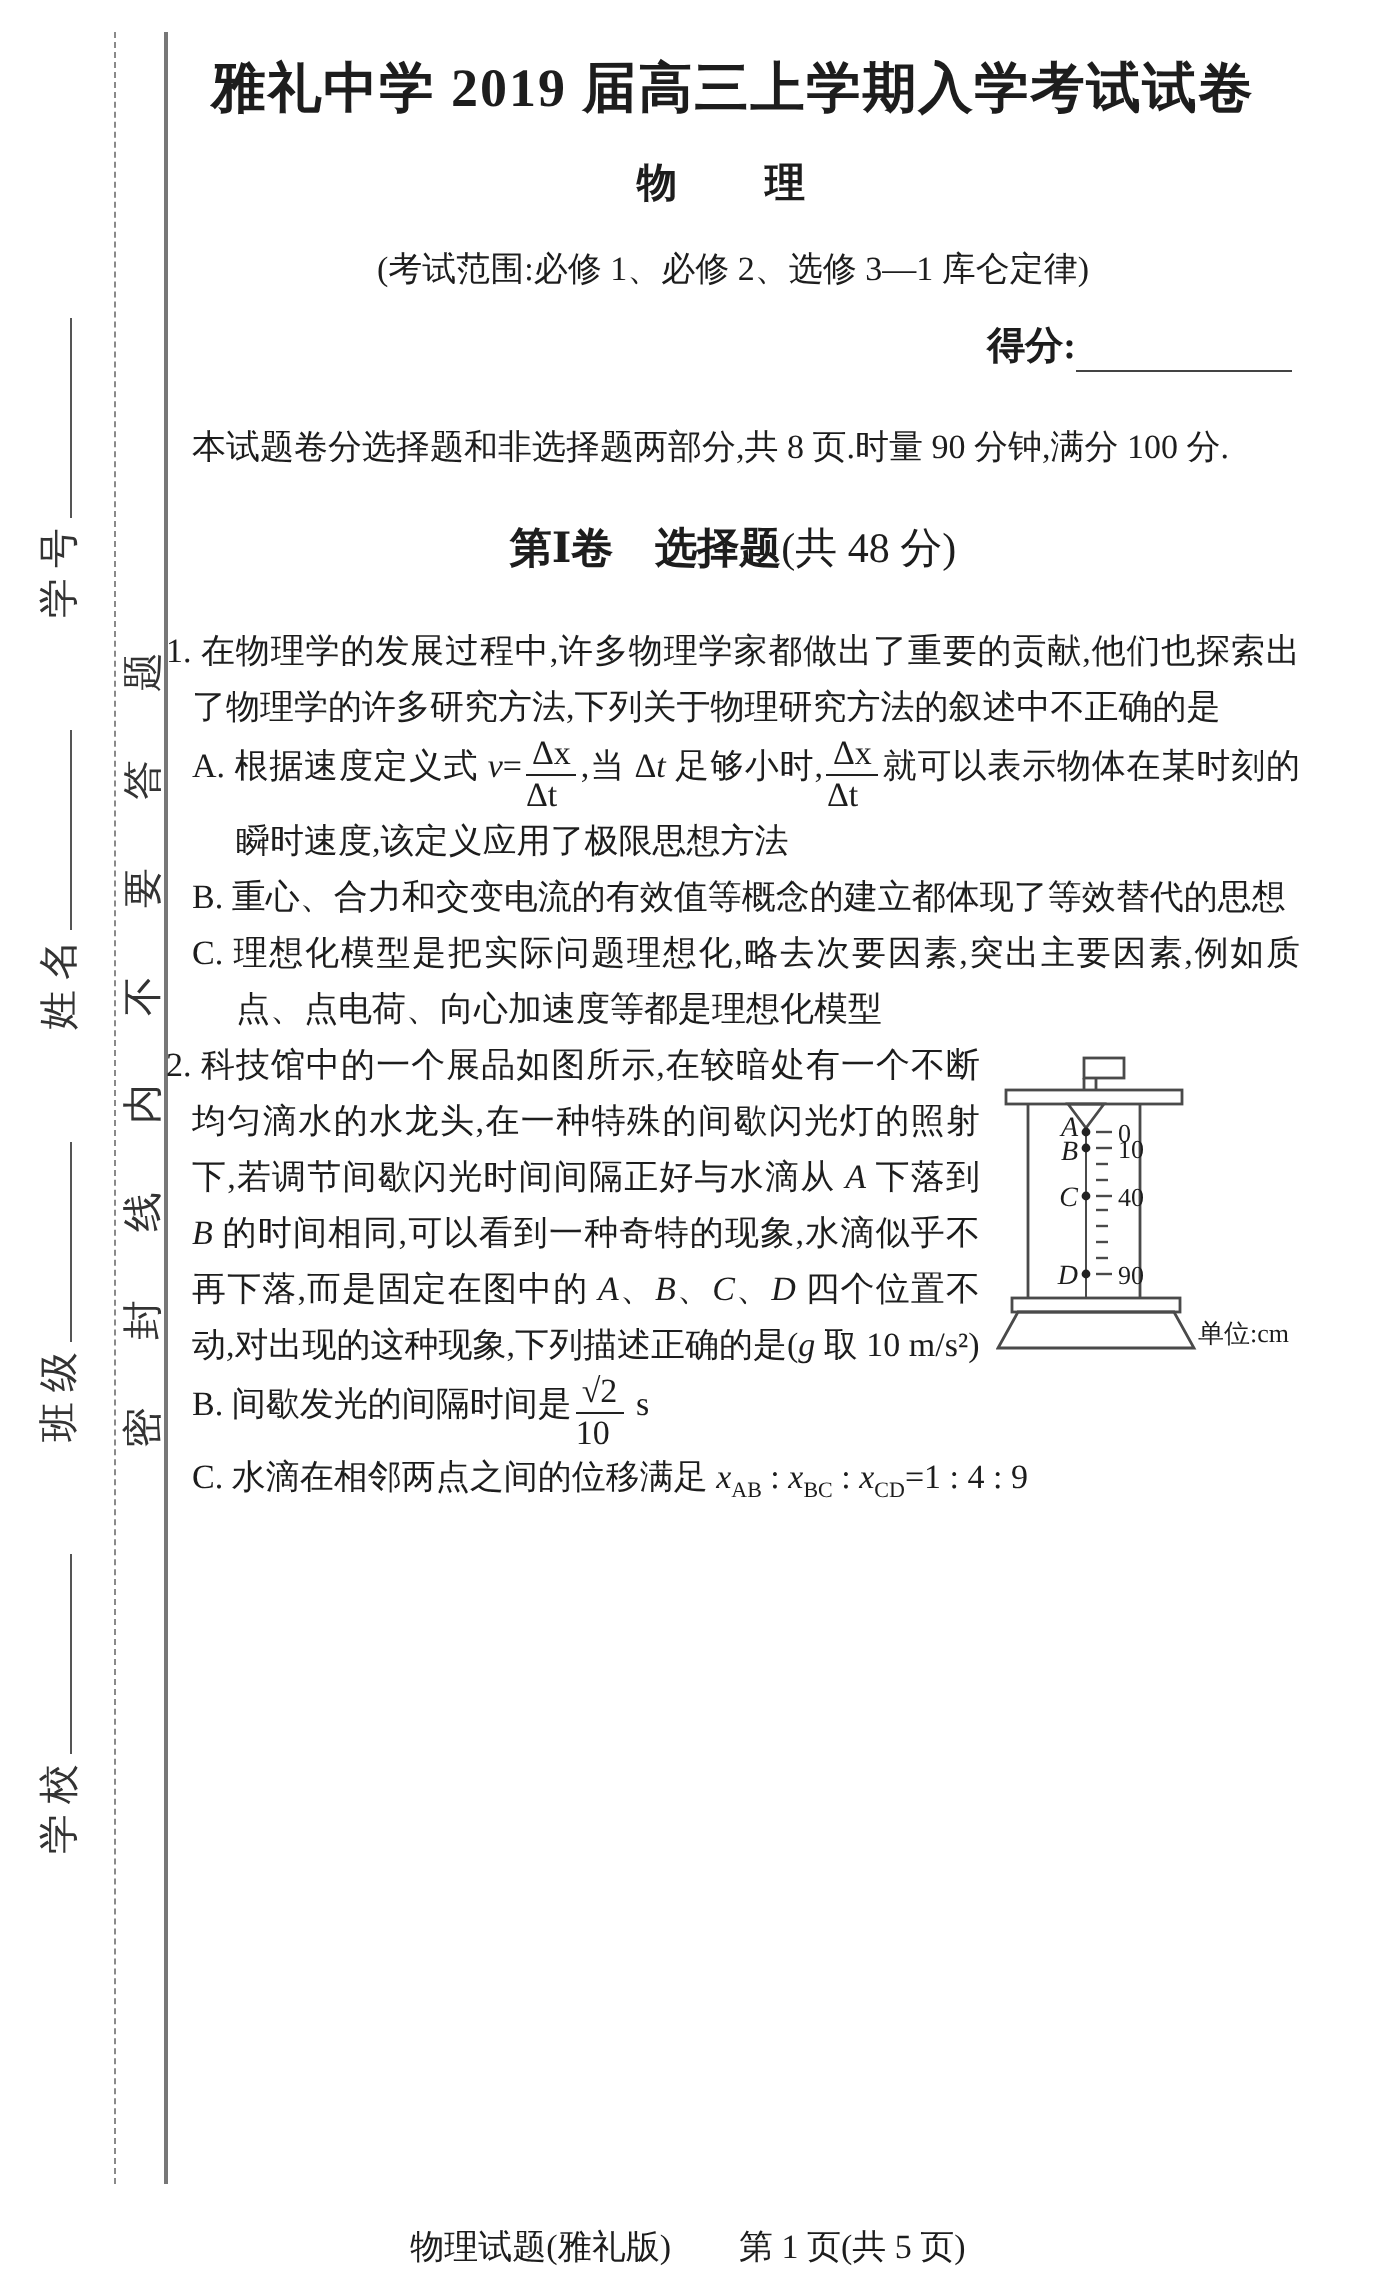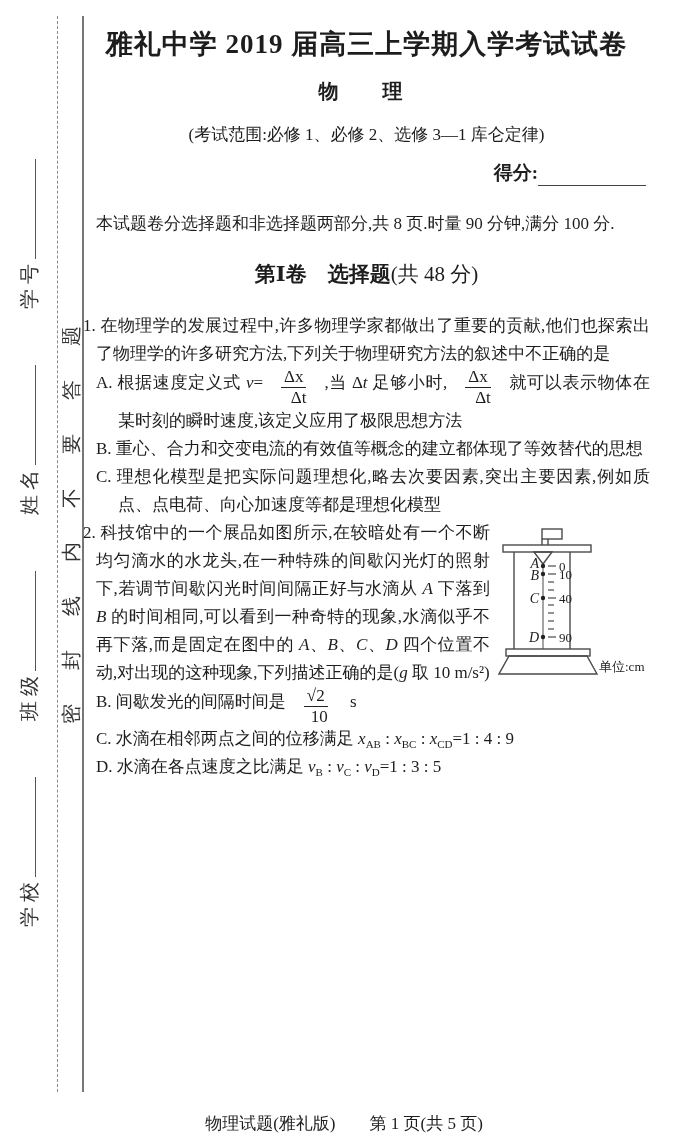--- a/index.html
+++ b/index.html
@@ -27,21 +27,21 @@
   .intro { font-size:17px; line-height:28px; margin:24px 0 0; text-indent:13px; }
   .section-head { font-size:21px; text-align:center; margin:22px 0 24px; }
   .section-head .main { font-weight:bold; }
   .section-head .suffix { font-weight:normal; }
   .para, .q, .opt { font-size:17px; line-height:28px; margin:0; text-align:justify; }
   .inst-lead { font-weight:bold; }
   .q { padding-left:13px; text-indent:-13px; }
   .opt { margin-left:13px; padding-left:22px; text-indent:-22px; }
   i { font-family:"Liberation Serif","DejaVu Serif",serif; }
   sub { font-size:11px; line-height:0; }
-  .frac { display:inline-block; vertical-align:-0.85em; text-align:right; line-height:1.05; margin:0 18px; text-indent:0; }
+  .frac { display:inline-block; vertical-align:-0.85em; text-align:left; line-height:1.05; margin:0 2px; text-indent:0; }
   .frac .num { display:block; border-bottom:1px solid #222; padding:0 3px 1px; }
   .frac .den { display:block; padding-top:1px; }
   
   .fig { float:right; width:152px; height:170px; margin:2px 0 2px 8px; }
   
   .footer { position:absolute; left:0; right:0; top:1112px; text-align:center; font-size:17px; }
 </style>
 </head>
 <body>
 
@@ -119,18 +119,17 @@
             <text x="61" y="58">10</text>
             <text x="61" y="82">40</text>
             <text x="61" y="121">90</text>
             <text x="101" y="150">单位:cm</text>
           </g>
         </svg>
       </div>
       <p class="q">2. 科技馆中的一个展品如图所示,在较暗处有一个不断均匀滴水的水龙头,在一种特殊的间歇闪光灯的照射下,若调节间歇闪光时间间隔正好与水滴从 <i>A</i> 下落到 <i>B</i> 的时间相同,可以看到一种奇特的现象,水滴似乎不再下落,而是固定在图中的 <i>A</i>、<i>B</i>、<i>C</i>、<i>D</i> 四个位置不动,对出现的这种现象,下列描述正确的是(<i>g</i> 取 10 m/s²)</p>
       <p class="opt">B. 间歇发光的间隔时间是<span class="frac"><span class="num">√2</span><span class="den">10</span></span> s</p>
       <p class="opt">C. 水滴在相邻两点之间的位移满足 <i>x</i><sub>AB</sub> : <i>x</i><sub>BC</sub> : <i>x</i><sub>CD</sub>=1 : 4 : 9</p>
-      <p class="opt">D. 水滴在各点速度之比满足 <i>v</i><sub>B</sub> : <i>v</i><sub>C</sub> : <i>v</i><sub>D</sub>=1 : 3 : 5</p>
     </div>
   </div>
 
   <div class="footer">物理试题(雅礼版)　　第 1 页(共 5 页)</div>
 </div>
 
 </body></html>

